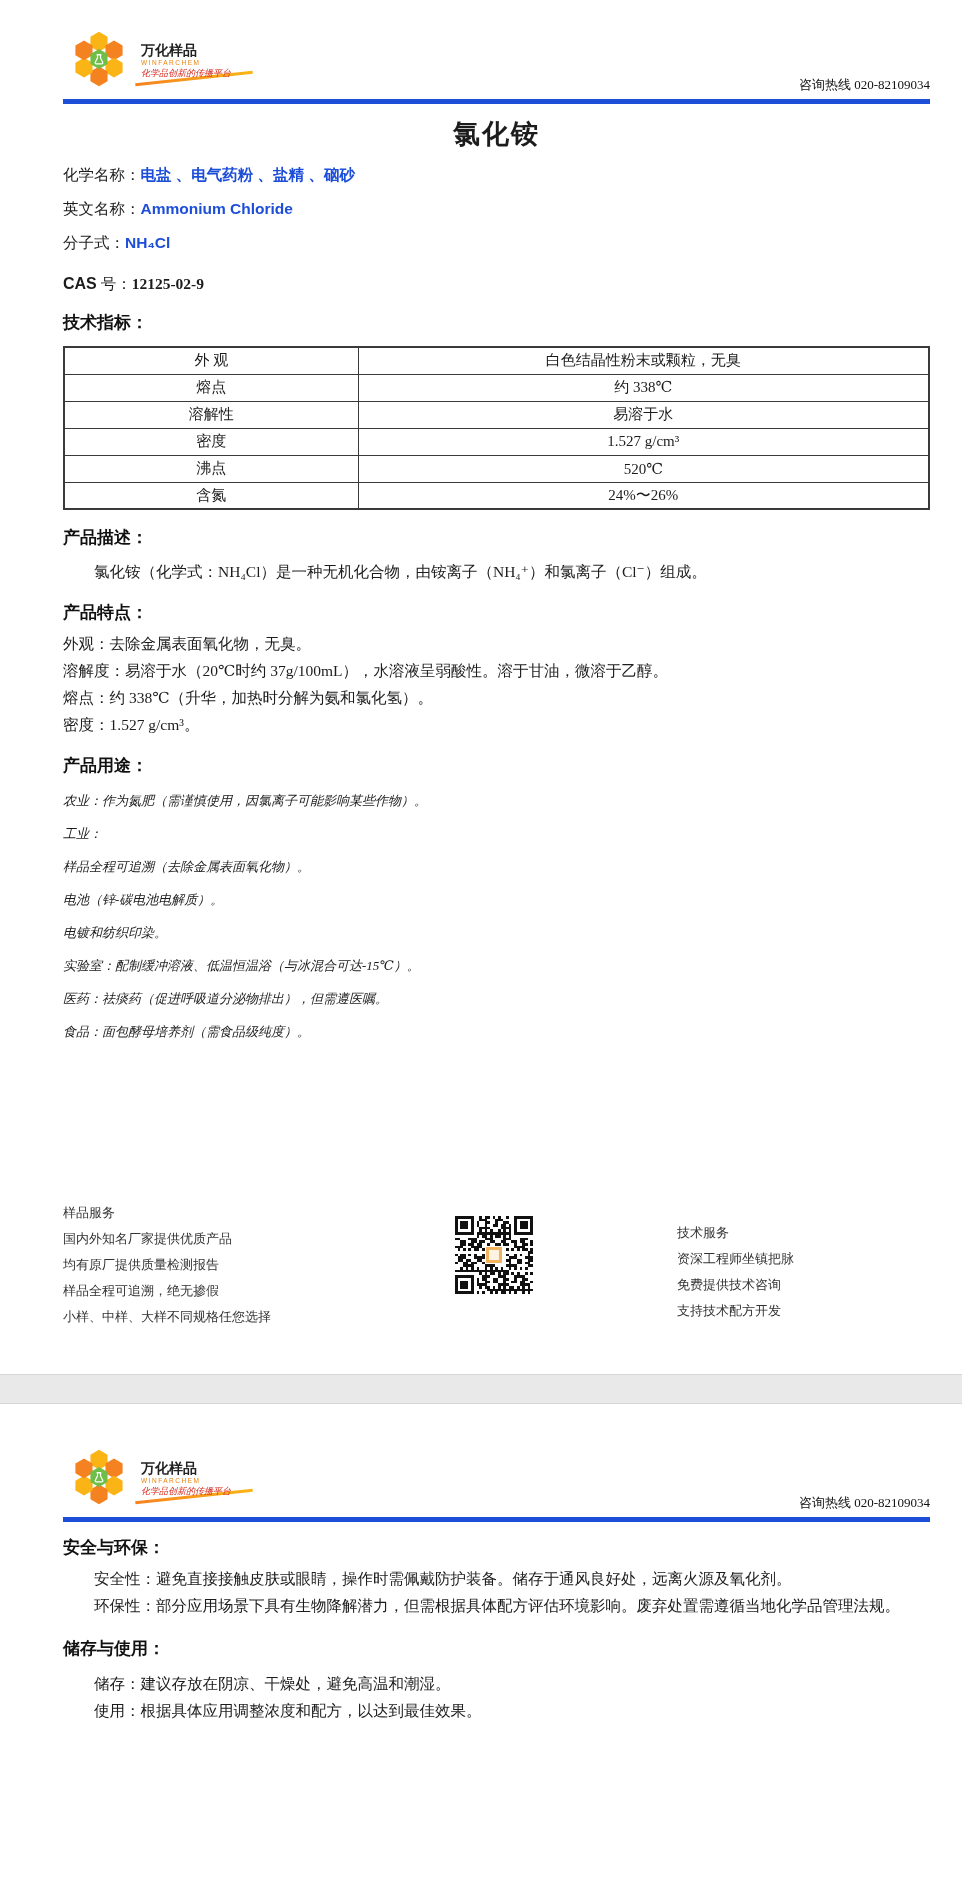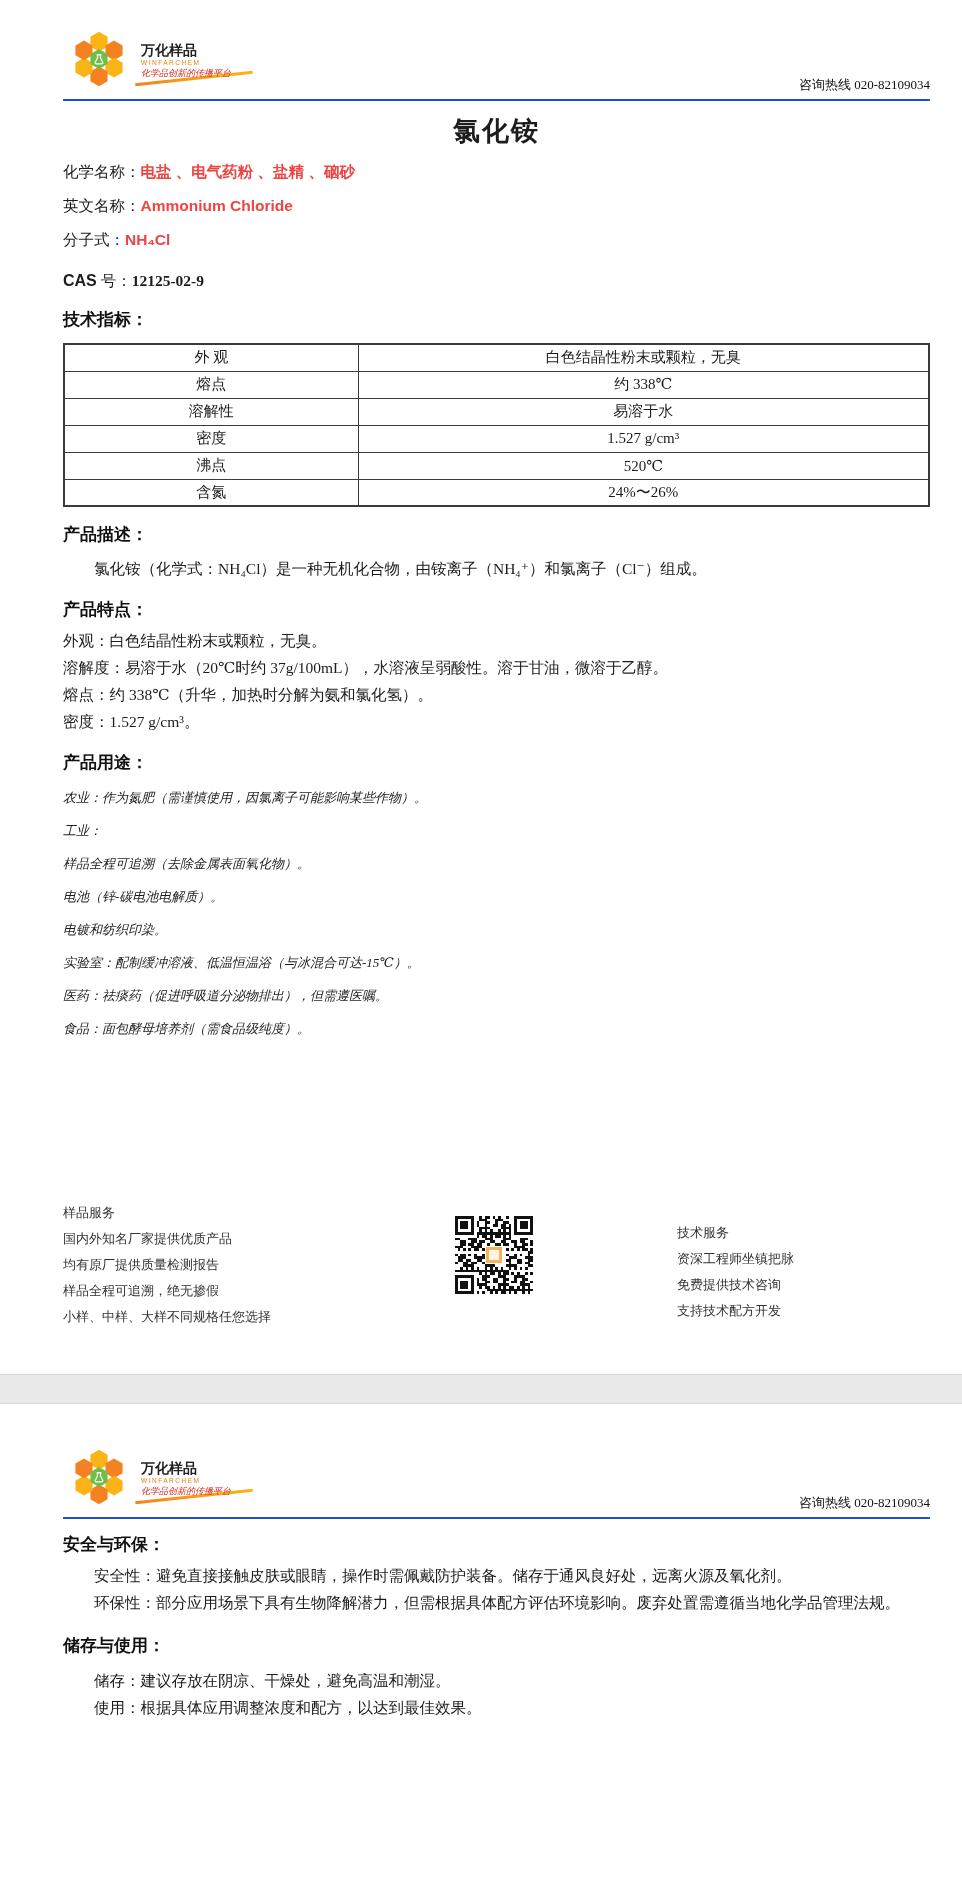--- a/index.html
+++ b/index.html
@@ -6,35 +6,35 @@
   html,body { width: 962px; background:#fff; }
   body { font-family: "Liberation Serif", "DejaVu Serif", serif; color:#1c1c1c; }
   .page { position: relative; background:#fff; overflow:hidden; }
   .page-1 { height: 1374px; }
   .page-2 { height: 500px; }
   .page-gap { height: 30px; background:#e9e9e9; border-top:1px solid #d6d6d6; border-bottom:1px solid #d6d6d6; }
   .content { margin-left: 63px; margin-right: 32px; }
 
   
   .doc-header { display:flex; justify-content:space-between; align-items:flex-end;
-                padding-top:26px; border-bottom:2px solid #1d4ed8; padding-bottom:3px; }
+                padding-top:26px; border-bottom:5px solid #1d4ed8; padding-bottom:3px; }
   .logo { display:flex; align-items:center; gap:6px; position:relative; }
   .logo-text { display:flex; flex-direction:column; line-height:1.1; position:relative; }
   .logo-name { font-family:"Liberation Sans","DejaVu Sans",sans-serif; font-weight:bold; font-size:14px; color:#222; }
   .logo-sub  { font-family:"Liberation Sans","DejaVu Sans",sans-serif; font-size:6.5px; letter-spacing:1.5px; color:#e8820c; margin-top:1px; }
   .logo-slogan { font-style:italic; font-size:9px; color:#d5281b; margin-top:3px; white-space:nowrap; position:relative; z-index:1; }
   .logo-swoosh { position:absolute; left:-6px; bottom:0px; width:118px; height:2.5px;
                  background:linear-gradient(90deg,#f58220,#fbb415); transform:rotate(-6deg); z-index:0; }
   .hotline { font-size:13px; color:#111; padding-bottom:2px; }
 
   
   .doc-title { text-align:center; font-size:27px; font-weight:bold; letter-spacing:2px; margin-top:12px; }
   .info-line { font-size:15.5px; margin-top:13px; }
   .info-line .lbl { font-weight:normal; }
-  .val-sans { font-family:"Liberation Sans","DejaVu Sans",sans-serif; font-weight:bold; color:#ef4444; }
+  .val-sans { font-family:"Liberation Sans","DejaVu Sans",sans-serif; font-weight:bold; color:#1d4ed8; }
   .val-serif-bold { font-weight:bold; }
   .cas-line { margin-top:20px; }
   .cas-en { font-family:"Liberation Sans","DejaVu Sans",sans-serif; font-weight:bold; font-size:16px; }
 
   .sec-heading { font-family:"Liberation Sans","DejaVu Sans",sans-serif; font-weight:bold;
                  font-size:17px; color:#111; margin-top:16px; }
 
   
   .tech-table { width:100%; border-collapse:collapse; margin-top:12px; border:2px solid #3a3a3a; }
   .tech-table td { border:1px solid #3a3a3a; height:27px; text-align:center; font-size:15px; padding:0 4px; }
@@ -142,21 +142,21 @@
           <td>24%〜26%</td>
         </tr>
       </tbody>
     </table>
 
     <div class="sec-heading">产品描述：</div>
     <div class="para indent">氯化铵（化学式：NH₄Cl）是一种无机化合物，由铵离子（NH₄⁺）和氯离子（Cl⁻）组成。</div>
 
     <div class="sec-heading">产品特点：</div>
     <div style="margin-top:6px;">
-      <div class="feat-line">外观：白色结晶性粉末或颗粒，无臭。</div>
+      <div class="feat-line">外观：去除金属表面氧化物，无臭。</div>
       <div class="feat-line">溶解度：易溶于水（20℃时约 37g/100mL），水溶液呈弱酸性。溶于甘油，微溶于乙醇。</div>
       <div class="feat-line">熔点：约 338℃（升华，加热时分解为氨和氯化氢）。</div>
       <div class="feat-line">密度：1.527 g/cm³。</div>
     </div>
 
     <div class="sec-heading" style="">产品用途：</div>
     <div class="use-line">农业：作为氮肥（需谨慎使用，因氯离子可能影响某些作物）。</div>
     <div class="use-line">工业：</div>
     <div class="use-line">样品全程可追溯（去除金属表面氧化物）。</div>
     <div class="use-line">电池（锌-碳电池电解质）。</div>

